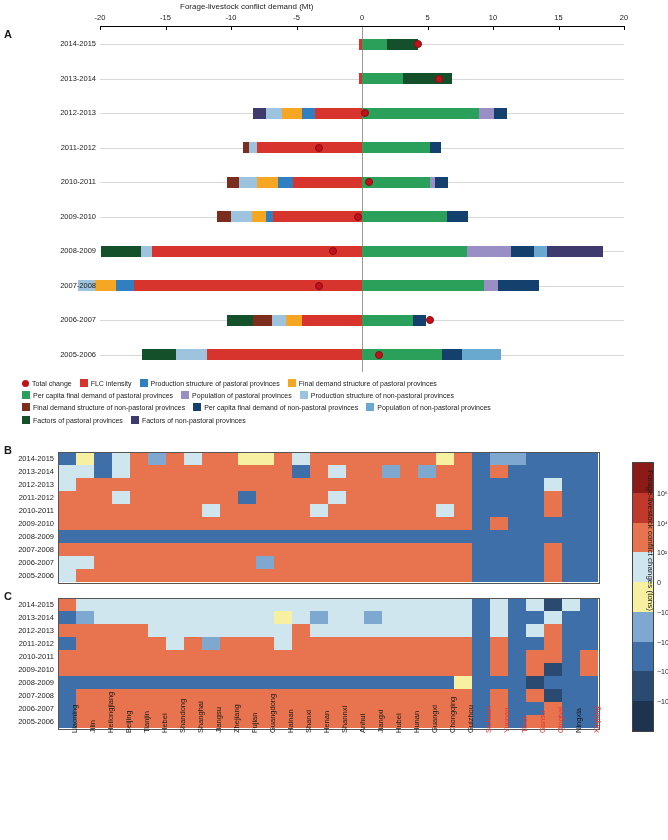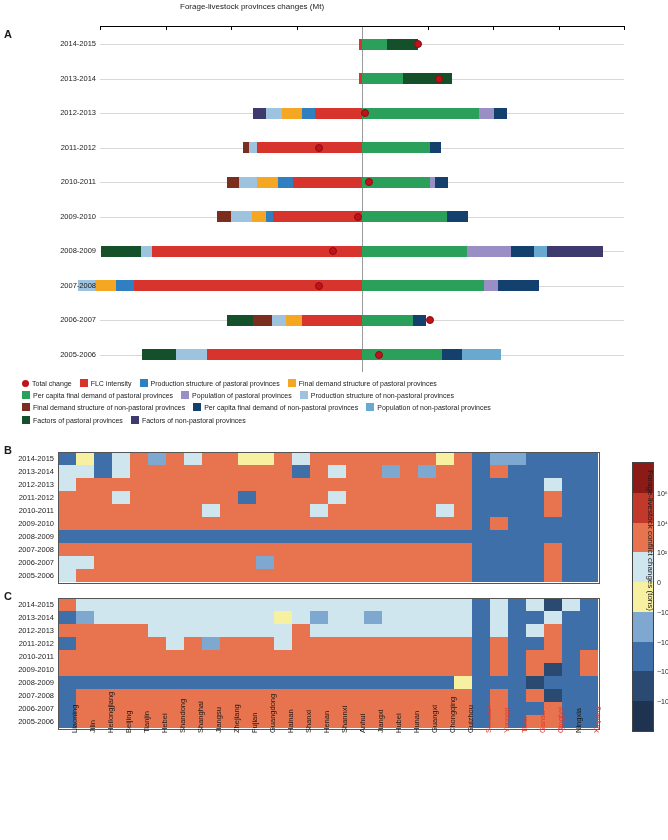--- a/index.html
+++ b/index.html
@@ -32,21 +32,32 @@
   #cbar{position:absolute;left:632px;top:462px;width:20px;height:268px;border:1px solid #444;}
   .cbseg{position:absolute;left:0;width:20px;}
   .cblab{position:absolute;left:24px;font-size:7px;white-space:nowrap;transform:translateY(-50%);}
   #cbtitle{position:absolute;left:655px;top:470px;width:250px;font-size:8px;transform:rotate(90deg);transform-origin:left top;}
 </style>
 </head>
 <body>
 
 <div id="panelA">
   <div class="panel-letter" style="left:4px;top:28px;">A</div>
-  <div id="a-title">Forage-livestock provinces changes (Mt)</div>
+  <div id="a-title">Forage-livestock conflict demand (Mt)</div>
+  <div id="a-axis">
+      <div class="a-tick" style="left: 0px;">-20</div>
+      <div class="a-tick" style="left: 65.5px;">-15</div>
+      <div class="a-tick" style="left: 131px;">-10</div>
+      <div class="a-tick" style="left: 196.5px;">-5</div>
+      <div class="a-tick" style="left: 262px;">0</div>
+      <div class="a-tick" style="left: 327.5px;">5</div>
+      <div class="a-tick" style="left: 393px;">10</div>
+      <div class="a-tick" style="left: 458.5px;">15</div>
+      <div class="a-tick" style="left: 524px;">20</div>
+    </div>
   <div id="a-axisline">
       <div class="a-tickmark" style="left: 0px;"></div>
       <div class="a-tickmark" style="left: 65.5px;"></div>
       <div class="a-tickmark" style="left: 131px;"></div>
       <div class="a-tickmark" style="left: 196.5px;"></div>
       <div class="a-tickmark" style="left: 262px;"></div>
       <div class="a-tickmark" style="left: 327.5px;"></div>
       <div class="a-tickmark" style="left: 393px;"></div>
       <div class="a-tickmark" style="left: 458.5px;"></div>
       <div class="a-tickmark" style="left: 524px;"></div>

